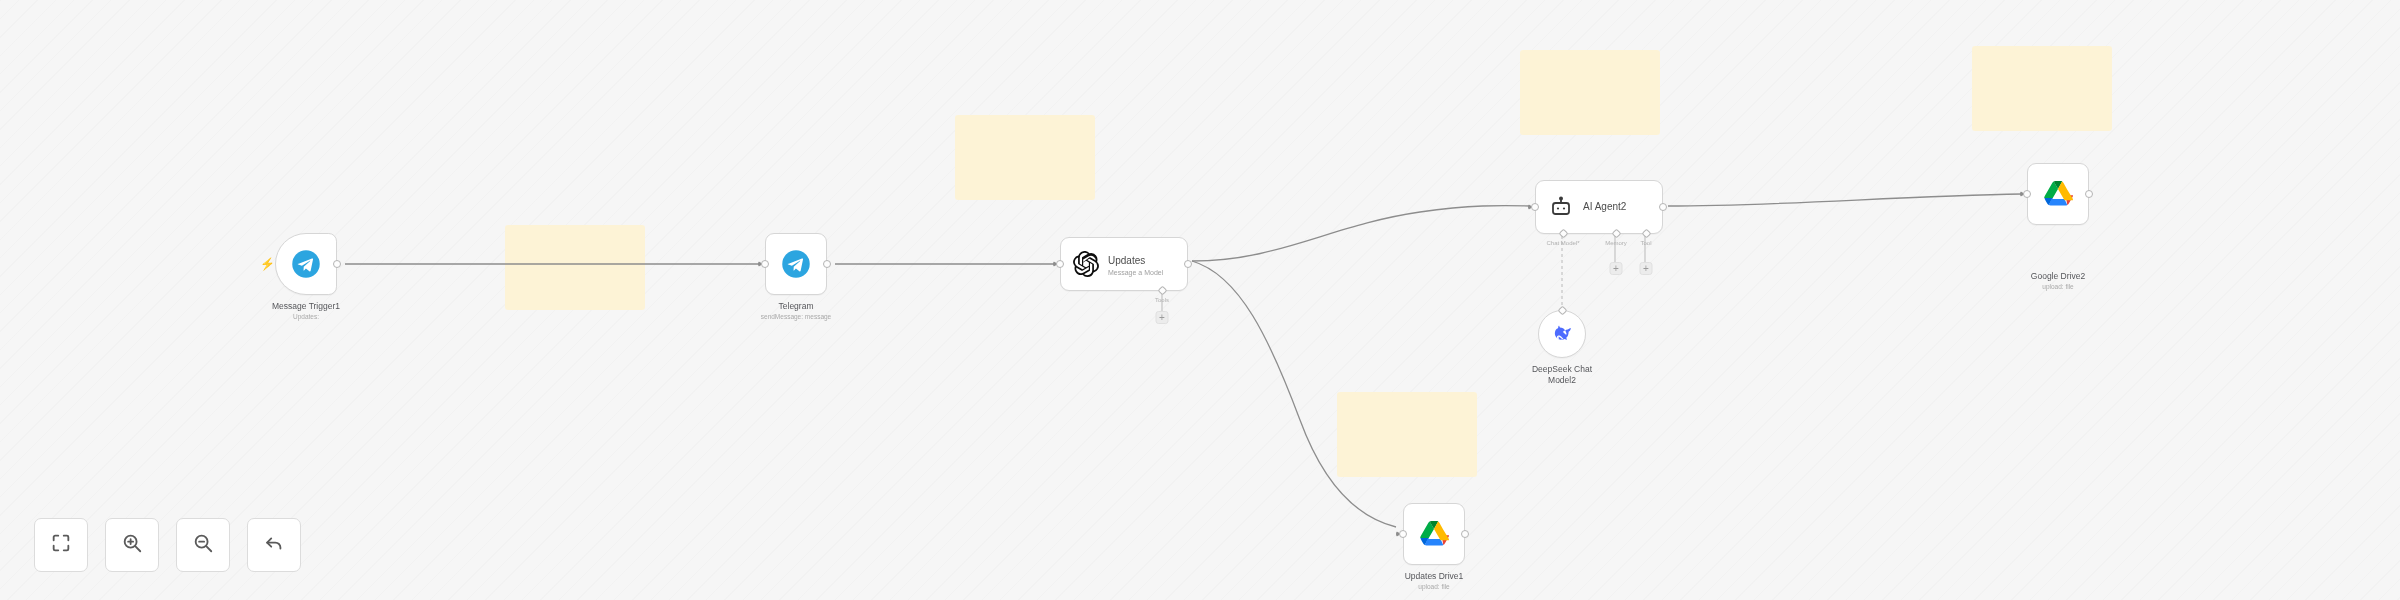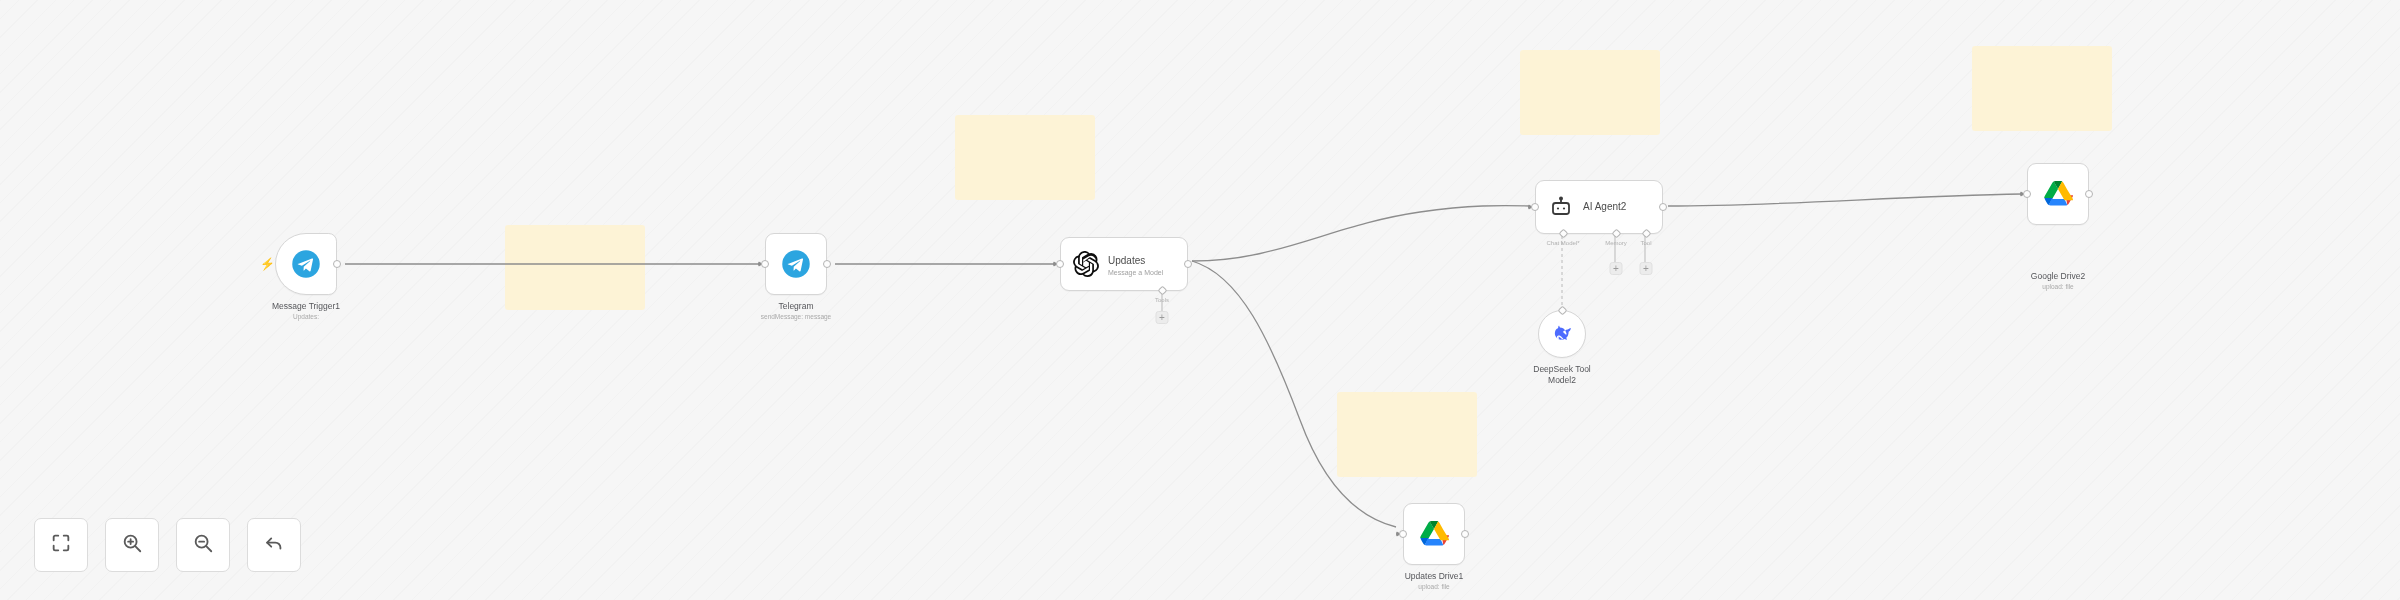--- a/index.html
+++ b/index.html
@@ -280,21 +280,21 @@
   <div class="node node-round" style="left:1538px;top:310px;">
     <div class="node-box">
       <span class="node-icon">
         <svg viewBox="0 0 24 24" width="22" height="22">
           <path fill="#4D6BFE" d="M21.3 5.4c-.4-.2-.6.1-.8.3-.1.1-.2.2-.3.4-.5.6-1.2.9-2 .9-1.1 0-2.1.5-2.9 1.4-.6-1.7-1.8-2.6-3.5-3.1-.6-.2-1.2-.3-1.8-.4-.4 0-.5-.2-.6-.5-.1-.4-.2-.8-.4-1.2-.1-.3-.3-.3-.5-.1-.6.6-.8 1.4-.7 2.2 0 .2 0 .3-.2.4C5.8 6.3 4.9 7.7 4.4 9.6c-.5 2.2 0 4.2 1.3 6 1 1.3 2.3 2.1 3.9 2.5 1.9.5 3.7.4 5.4-.6.2-.1.3-.1.5.1.3.3.7.5 1.1.7.3.2.5.1.6-.2.1-.3.1-.6 0-.9-.1-.3-.3-.5-.5-.7-.2-.2-.2-.3 0-.5.8-.7 1.4-1.5 1.8-2.5.5-1.2.7-2.4.7-3.7 0-.3.1-.4.3-.5.6-.3 1.1-.7 1.4-1.3.4-.6.5-1.3.6-2 0-.3-.1-.5-.2-.6zM11.6 17c-1.9-1.5-2.8-2-3.2-2-.4 0-.2.5-.1.8.1.3.2.5.4.8.1.2.2.3-.1.5-.6.4-1.7-.1-2-1-.3-1.1.1-2 .9-2.3.8-.3 1.6-.2 2.4.2 1.1.5 1.9 1.4 2.7 2.3.2.3.5.4 1 .5-.6.5-1.2.9-2 1.1-.1-.1-.1-.1 0 .1zm1.4-7.5c0-.3.2-.5.5-.5.1 0 .1 0 .2.1.1.1.2.2.2.3 0 .3-.2.5-.5.5-.2 0-.4-.2-.4-.4zm4 2.8c-.3.1-.5.2-.8.2-.4 0-.8-.2-1-.5-.2-.3-.4-.6-.6-.9-.1-.1-.1-.3-.3-.3-.3 0-.6-.2-.8-.5-.4-.5-.3-1.1.3-1.5.6-.4 1.4-.3 2 .2.4.4.6.9.7 1.4.1.5.2 1 .5 1.4.2.3.2.4-.1.5z"></path>
         </svg>
       </span>
       <span class="port diamond" style="left:50%;margin-left:-3.5px;top:-4px;"></span>
     </div>
     <div class="node-caption wrap" style="top:54px;width:80px;">
-      <div class="cap-title wrap">DeepSeek Tool Model2</div>
+      <div class="cap-title wrap">DeepSeek Chat Model2</div>
     </div>
   </div>
 
   <div class="node node-sq" style="left:1403px;top:503px;">
     <div class="node-box">
       <span class="node-icon">
         <svg viewBox="0 0 24 24" width="30" height="30">
           <path fill="#0066DA" d="M2.2 17.6l1.3 2.2c.3.5.7.8 1.1 1l3.4-5.9H1.2c0 .5.1 1 .4 1.4z"></path>
           <path fill="#00AC47" d="M12 7.9L8.6 2c-.4.2-.8.6-1.1 1l-6.1 10.6c-.3.5-.4 1-.4 1.5h6.8z"></path>
           <path fill="#EA4335" d="M19.4 20.8c.5-.3.8-.6 1.1-1l.5-.9 2.6-4.5c.3-.5.4-1 .4-1.5h-6.8l1.4 2.8z"></path>

